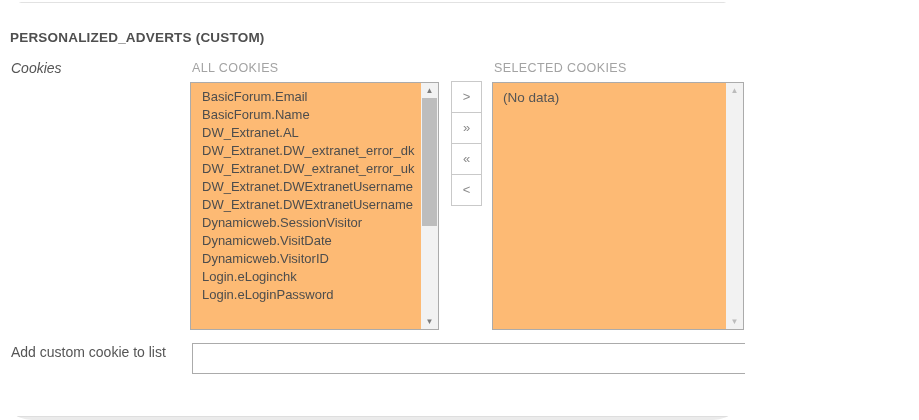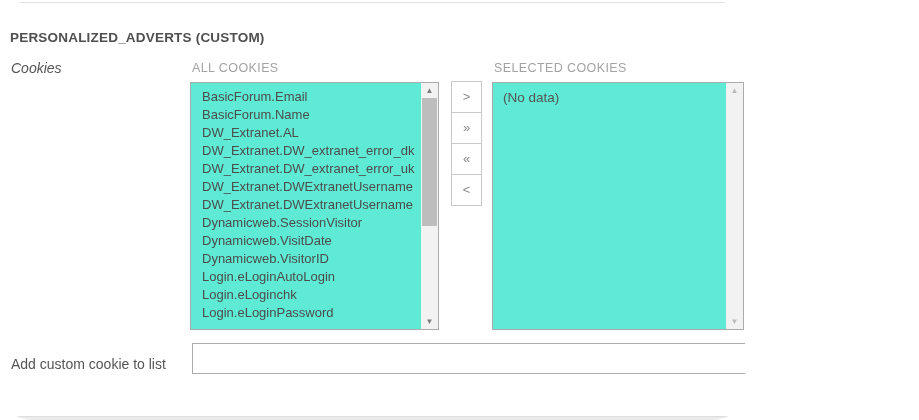--- a/index.html
+++ b/index.html
@@ -36,35 +36,35 @@
     color: #4f4f4f;
     letter-spacing: 0.2px;
   }
   .field-label {
     position: absolute;
     left: 11px;
     font-size: 14px;
     color: #555555;
   }
   .cookies-label { top: 60px; font-style: italic; }
-  .add-custom-label { top: 356px; }
+  .add-custom-label { top: 344px; }
   .col-header {
     position: absolute;
     top: 61px;
     font-size: 12.5px;
     color: #a3a3a3;
     letter-spacing: 0.4px;
   }
   .all-cookies-header { left: 192px; }
   .selected-cookies-header { left: 494px; }
   .listbox {
     position: absolute;
     top: 82px;
     height: 248px;
-    background: #5eead4;
+    background: #fdba74;
     border: 1px solid #ababab;
     box-sizing: border-box;
     overflow: hidden;
     padding-left: 16px;
   }
   .listbox-left  { left: 190px; width: 249px; }
   .listbox-right { left: 492px; width: 252px; }
   .list-items {
     position: absolute;
     left: 0; top: 0; right: 17px; bottom: 0;
@@ -180,21 +180,20 @@
     <div class="list-item">BasicForum.Email</div>
         <div class="list-item">BasicForum.Name</div>
         <div class="list-item">DW_Extranet.AL</div>
         <div class="list-item">DW_Extranet.DW_extranet_error_dk</div>
         <div class="list-item">DW_Extranet.DW_extranet_error_uk</div>
         <div class="list-item">DW_Extranet.DWExtranetUsername</div>
         <div class="list-item">DW_Extranet.DWExtranetUsername</div>
         <div class="list-item">Dynamicweb.SessionVisitor</div>
         <div class="list-item">Dynamicweb.VisitDate</div>
         <div class="list-item">Dynamicweb.VisitorID</div>
-        <div class="list-item">Login.eLoginAutoLogin</div>
         <div class="list-item">Login.eLoginchk</div>
         <div class="list-item">Login.eLoginPassword</div>
       </div>
     <div class="scrollbar">
       <div class="scroll-arrow up">▲</div>
       <div class="scroll-thumb"></div>
       <div class="scroll-arrow down">▼</div>
     </div>
   </div>
 

